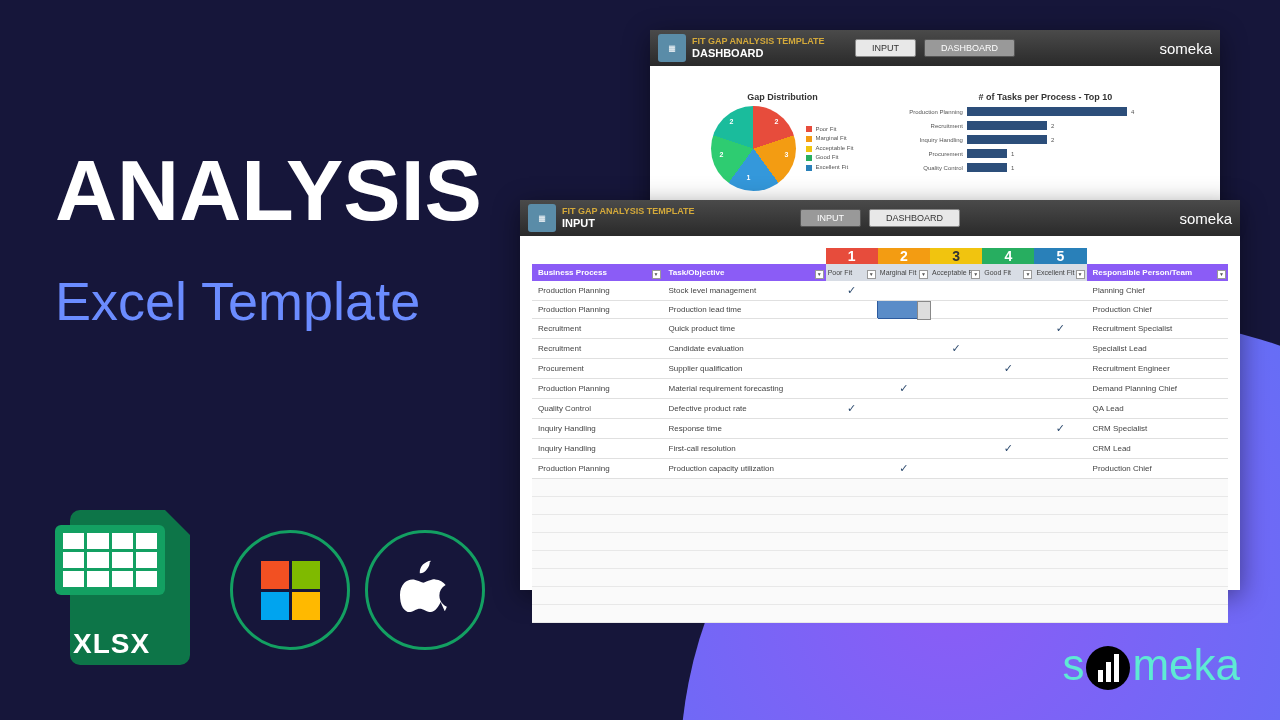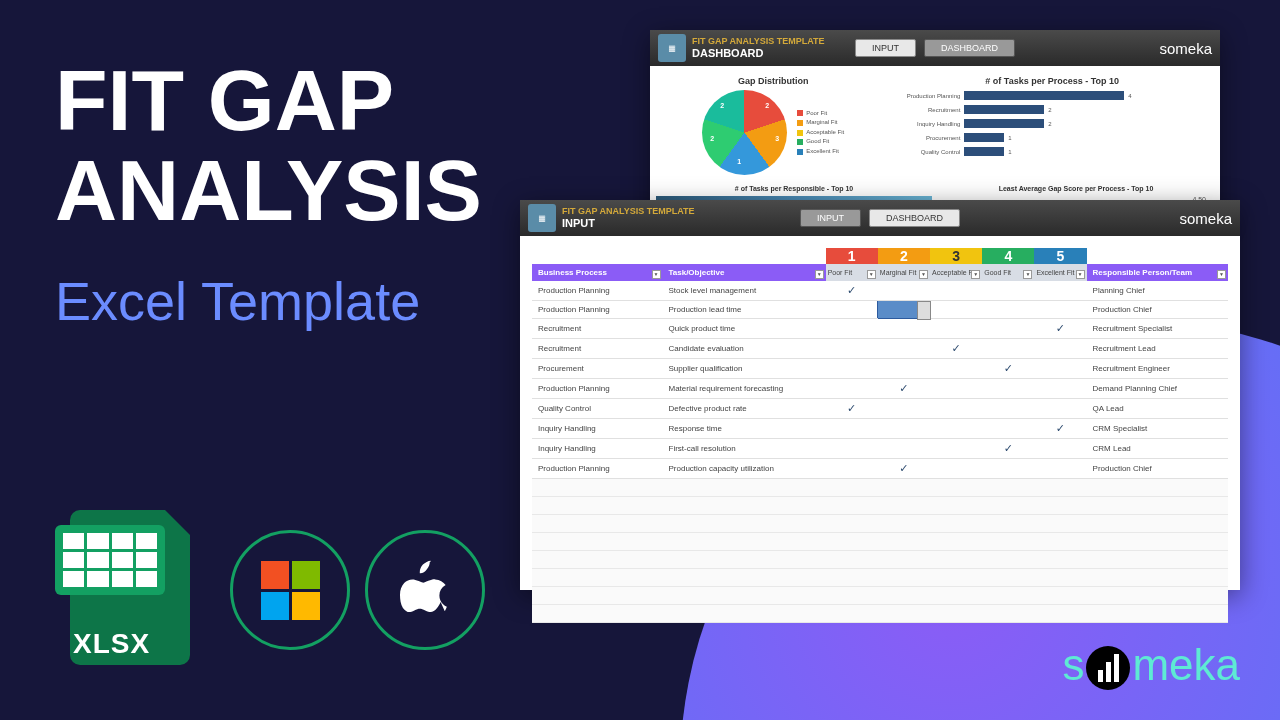--- a/index.html
+++ b/index.html
@@ -32,21 +32,21 @@
 .shot-input{width:720px;height:390px;left:520px;top:200px}
 .shot-header{height:36px;background:linear-gradient(#4a4a4a,#2a2a2a);display:flex;align-items:center;padding:0 8px;position:relative}
 .shot-logo{width:28px;height:28px;background:#5a8ca8;border-radius:3px;margin-right:6px;display:flex;align-items:center;justify-content:center;font-size:8px;color:#fff}
 .shot-titles{display:flex;flex-direction:column;line-height:1.1}
 .shot-title-main{color:#d4a93a;font-size:9px;font-weight:600}
 .shot-title-sub{color:#fff;font-size:11px;font-weight:600}
 .shot-btns{position:absolute;left:50%;transform:translateX(-50%);display:flex;gap:8px}
 .shot-btn{padding:3px 16px;font-size:9px;background:#e8e8e8;border:1px solid #888;border-radius:2px;color:#333}
 .shot-btn.active{background:#999;border-color:#555;color:#fff}
 .shot-brand{margin-left:auto;color:#fff;font-size:15px}
-.dash-body{display:flex;padding:6px}
+.dash-body{display:flex;padding:22px}
 .dash-pie-area{width:42%;padding:4px}
 .dash-title{font-size:9px;font-weight:600;text-align:center;color:#333;margin-bottom:4px}
 .dash-pie-wrap{display:flex;align-items:center;justify-content:center;gap:10px}
 .pie{width:85px;height:85px;border-radius:50%;background:conic-gradient(#e74c3c 0 72deg,#f39c12 72deg 144deg,#3498db 144deg 216deg,#2ecc71 216deg 288deg,#1abc9c 288deg 360deg);position:relative}
 .pie span{position:absolute;font-size:7px;color:#fff;font-weight:600}
 .legend{font-size:6px;color:#555;line-height:1.6}
 .legend div{display:flex;align-items:center;gap:3px}
 .legend i{width:6px;height:6px}
 .dash-bars-area{width:58%;padding:4px}
 .hbar-row{display:flex;align-items:center;font-size:6px;color:#555;margin-bottom:3px;height:11px}
@@ -69,21 +69,21 @@
 .selected-cell{background:#5a8cc8!important;border:1px solid #2c5a9e!important;position:relative}
 .selected-cell::after{content:"";position:absolute;right:-1px;top:0;width:12px;height:100%;background:#ddd;border:1px solid #888}
 .empty-row td{height:18px;border-bottom:1px solid #e8e8e8;background:#fafafa}
 </style>
 </head>
 <body>
 
 <div class="grad-circle"></div>
 
 <div class="title1">
-  <span>FIT GAP</span><br>
+  <br>
   <span>ANALYSIS</span>
 </div>
 <div class="title2">Excel Template</div>
 
 <div class="xlsx-icon">
   <div class="xlsx-back"></div>
   <div class="xlsx-grid">
       <div class="xlsx-grid-inner">
         <div></div>
         <div></div>
@@ -260,21 +260,21 @@
             <td>Recruitment Specialist</td>
           </tr>
           <tr class="data-row">
             <td>Recruitment</td>
             <td>Candidate evaluation</td>
             <td></td>
             <td></td>
             <td><span class="check">✓</span></td>
             <td></td>
             <td></td>
-            <td>Recruitment Lead</td>
+            <td>Specialist Lead</td>
           </tr>
           <tr class="data-row">
             <td>Procurement</td>
             <td>Supplier qualification</td>
             <td></td>
             <td></td>
             <td></td>
             <td><span class="check">✓</span></td>
             <td></td>
             <td>Recruitment Engineer</td>

